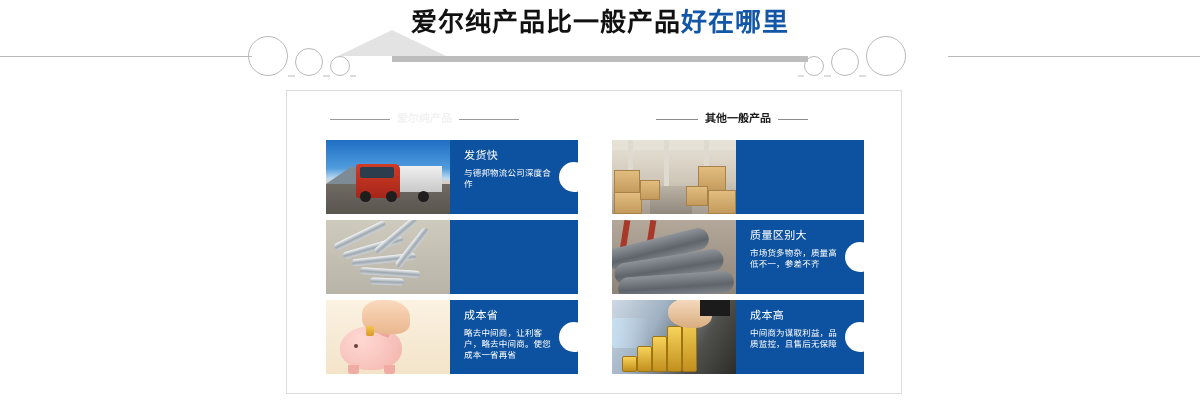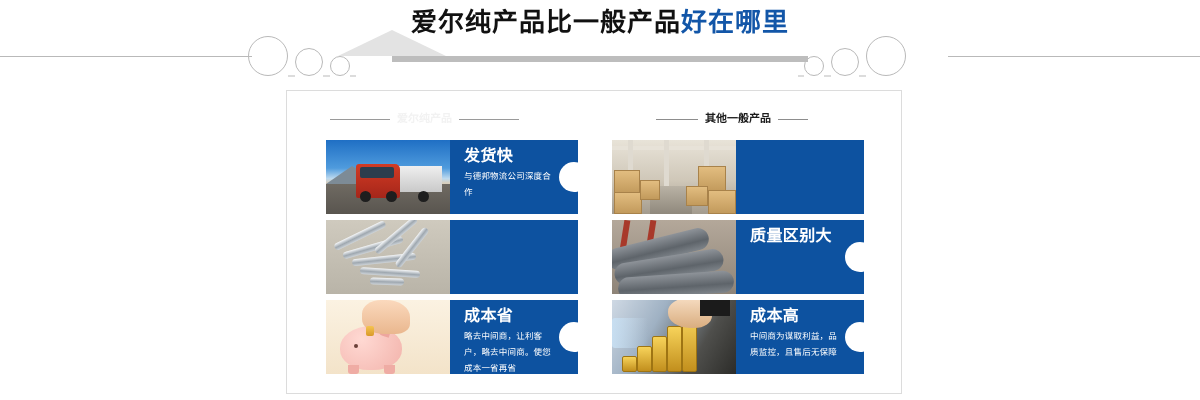--- a/index.html
+++ b/index.html
@@ -187,29 +187,29 @@
   }
   .card-body {
     flex: 1 1 auto;
     background: #0d52a0;
     padding: 9px 26px 8px 14px;
     box-sizing: border-box;
     color: #ffffff;
     position: relative;
   }
   .card-title {
-    font-size: 16px;
-    font-weight: bold;
+    font-size: 11px;
+    font-weight: normal;
     line-height: 13px;
     margin-bottom: 6px;
     letter-spacing: 0.4px;
   }
   .card-desc {
     font-size: 8.5px;
-    line-height: 16px;
+    line-height: 11px;
     letter-spacing: 0.2px;
     max-width: 112px;
   }
   .notch {
     position: absolute;
     right: -11px;
     top: 50%;
     margin-top: -15px;
     width: 30px;
     height: 30px;
@@ -473,20 +473,21 @@
       <div class="art art-pipes">
         <span class="rail r1"></span>
           <span class="rail r2"></span>
         <span class="pipe pp1"></span>
           <span class="pipe pp2"></span>
           <span class="pipe pp3"></span>
       </div>
     </div>
     <div class="card-body">
       <div class="card-title">质量区别大</div>
+      <div class="card-desc">市场货多物杂，质量高低不一，参差不齐</div>
       <span class="notch"></span>
     </div>
   </div>
 
   <div class="card">
     <div class="card-thumb">
       <div class="art art-piggy">
         <span class="pig"></span>
           <span class="ear"></span>
           <span class="eye"></span>

